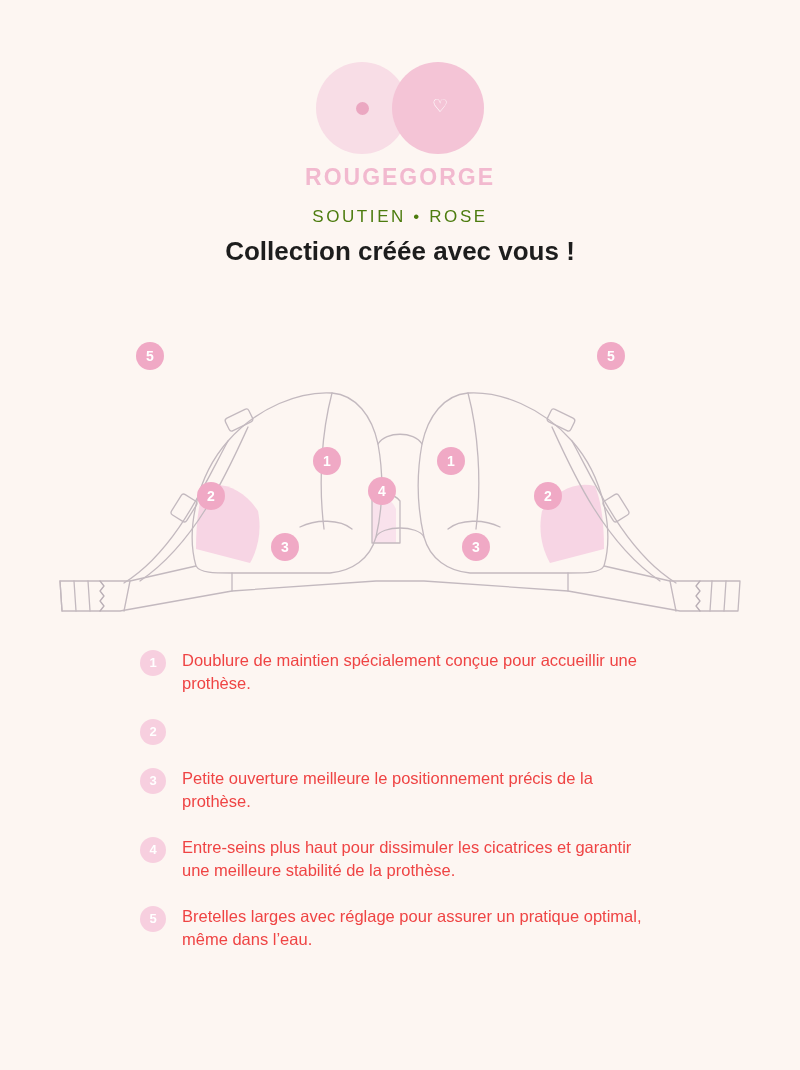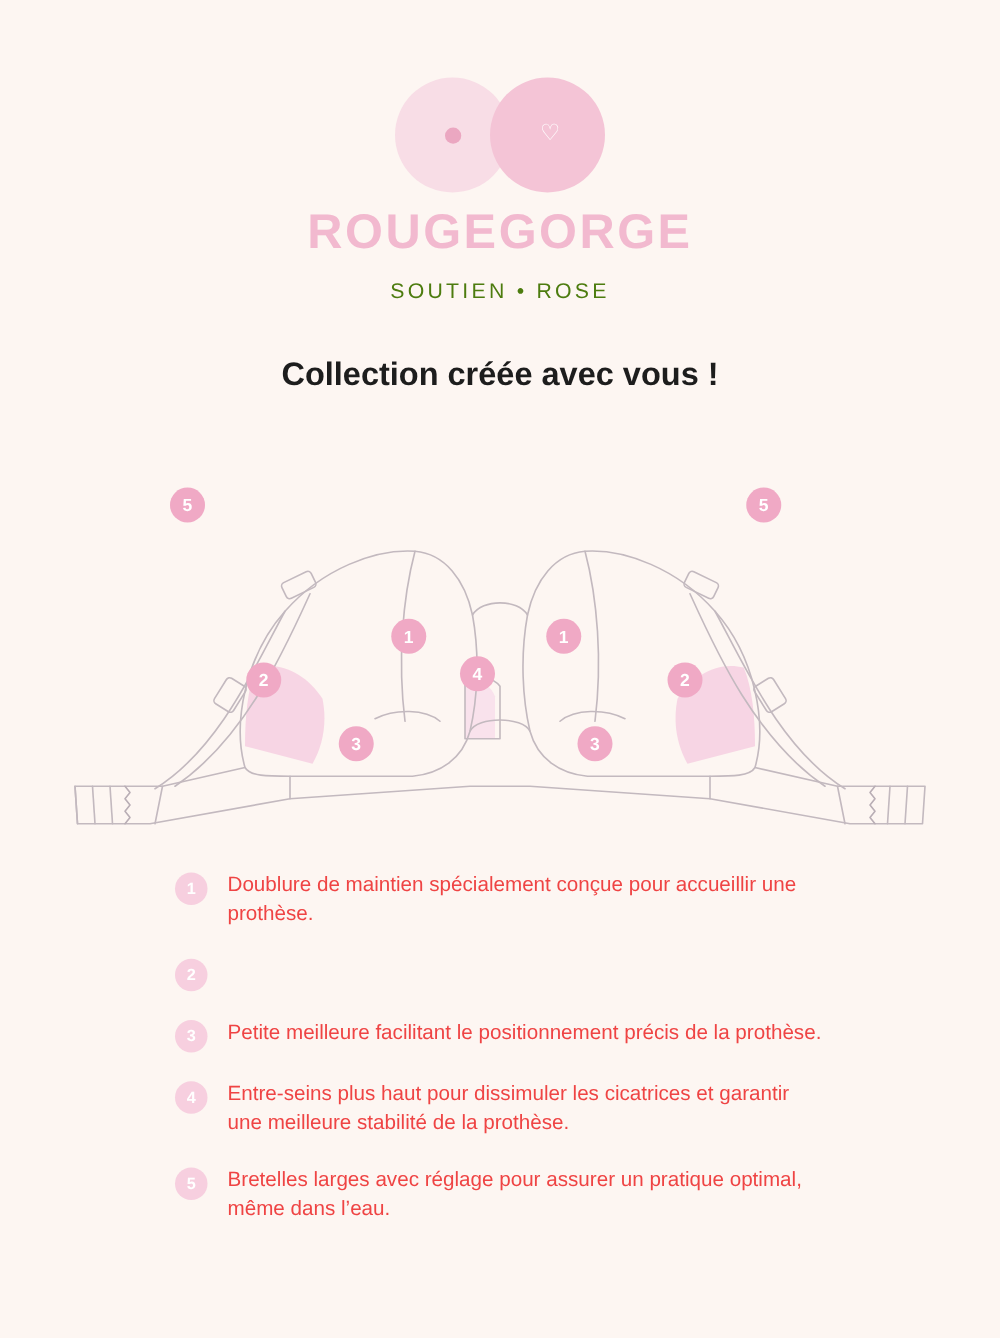--- a/index.html
+++ b/index.html
@@ -66,37 +66,37 @@
     right: 33px;
     top: 33px;
     width: 22px;
     height: 22px;
     color: #ffffff;
     font-size: 18px;
     line-height: 22px;
     text-align: center;
   }
   .logo-name {
-    font-size: 39px;
+    font-size: 23px;
     letter-spacing: 2.0px;
     color: #f2b9cf;
     font-weight: bold;
     line-height: 1;
   }
   .logo-tagline {
     margin-top: 19px;
     font-size: 17px;
     letter-spacing: 2.6px;
     color: #4d7c0f;
     line-height: 1;
   }
 
   
   .headline {
-    margin-top: 43px;
+    margin-top: 11px;
     text-align: center;
     font-size: 26px;
     font-weight: bold;
     color: #1d1d1d;
   }
 
   
   .diagram {
     margin-top: 14px;
     width: 800px;
@@ -230,21 +230,21 @@
   <div class="legend">
     <div class="legend-row">
       <div class="legend-badge">1</div>
       <div class="legend-text">Doublure de maintien spécialement conçue pour accueillir une prothèse.</div>
     </div>
     <div class="legend-row">
       <div class="legend-badge">2</div>
     </div>
     <div class="legend-row">
       <div class="legend-badge">3</div>
-      <div class="legend-text">Petite meilleure facilitant le positionnement précis de la prothèse.</div>
+      <div class="legend-text">Petite ouverture meilleure le positionnement précis de la prothèse.</div>
     </div>
     <div class="legend-row">
       <div class="legend-badge">4</div>
       <div class="legend-text">Entre-seins plus haut pour dissimuler les cicatrices et garantir une meilleure stabilité de la prothèse.</div>
     </div>
     <div class="legend-row">
       <div class="legend-badge">5</div>
       <div class="legend-text">Bretelles larges avec réglage pour assurer un pratique optimal, même dans l’eau.</div>
     </div>
   </div>

